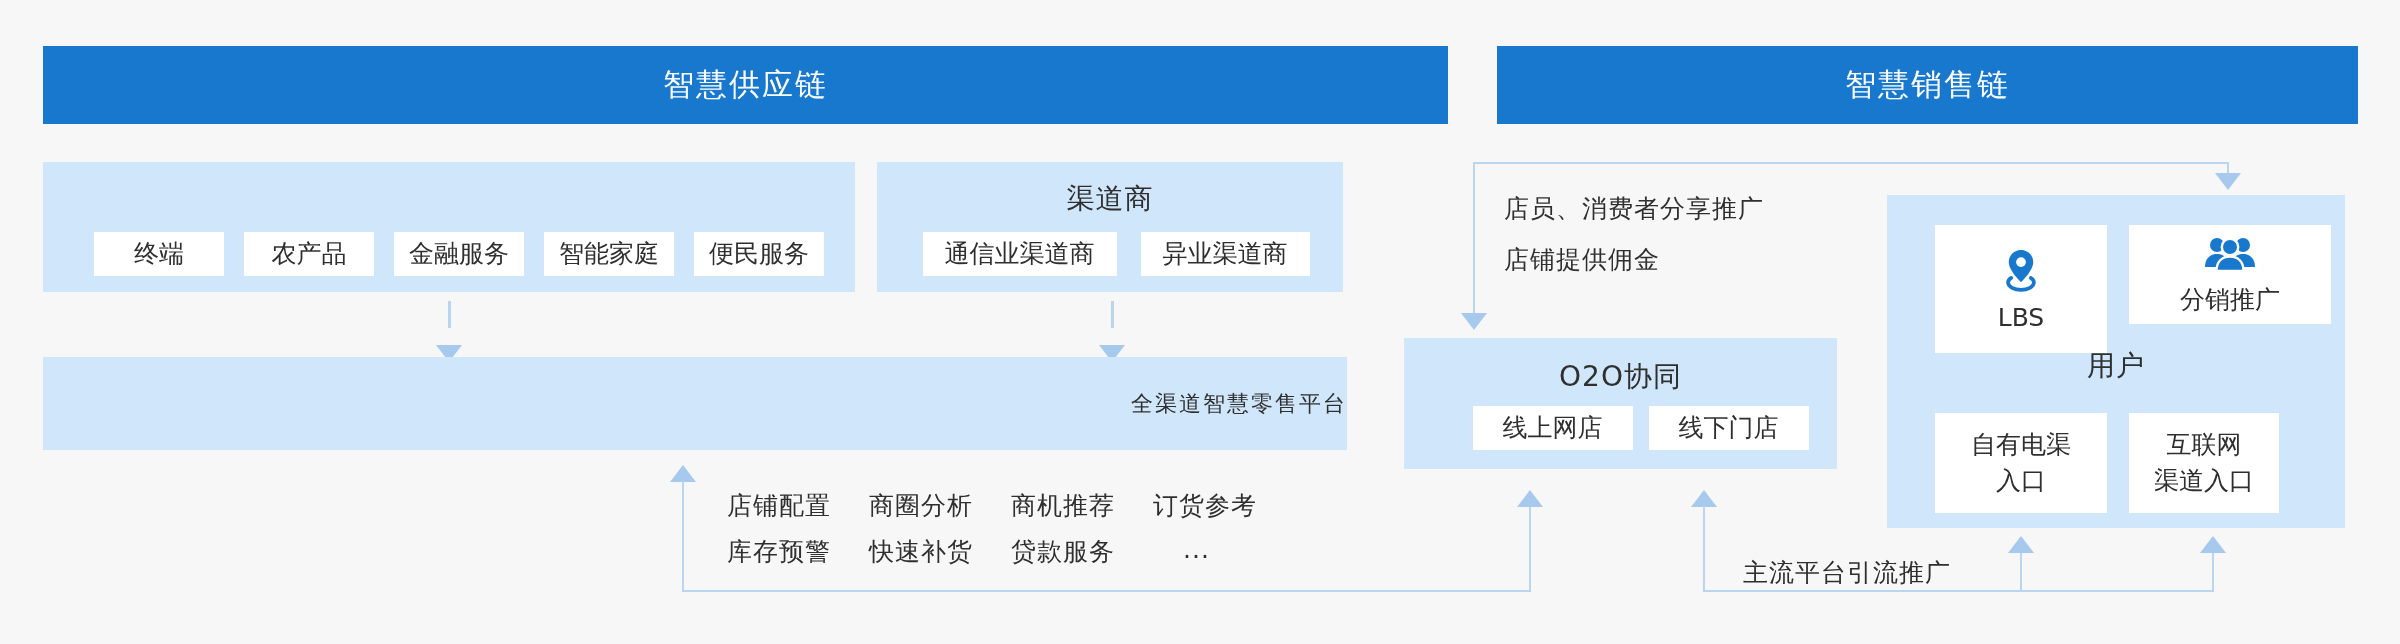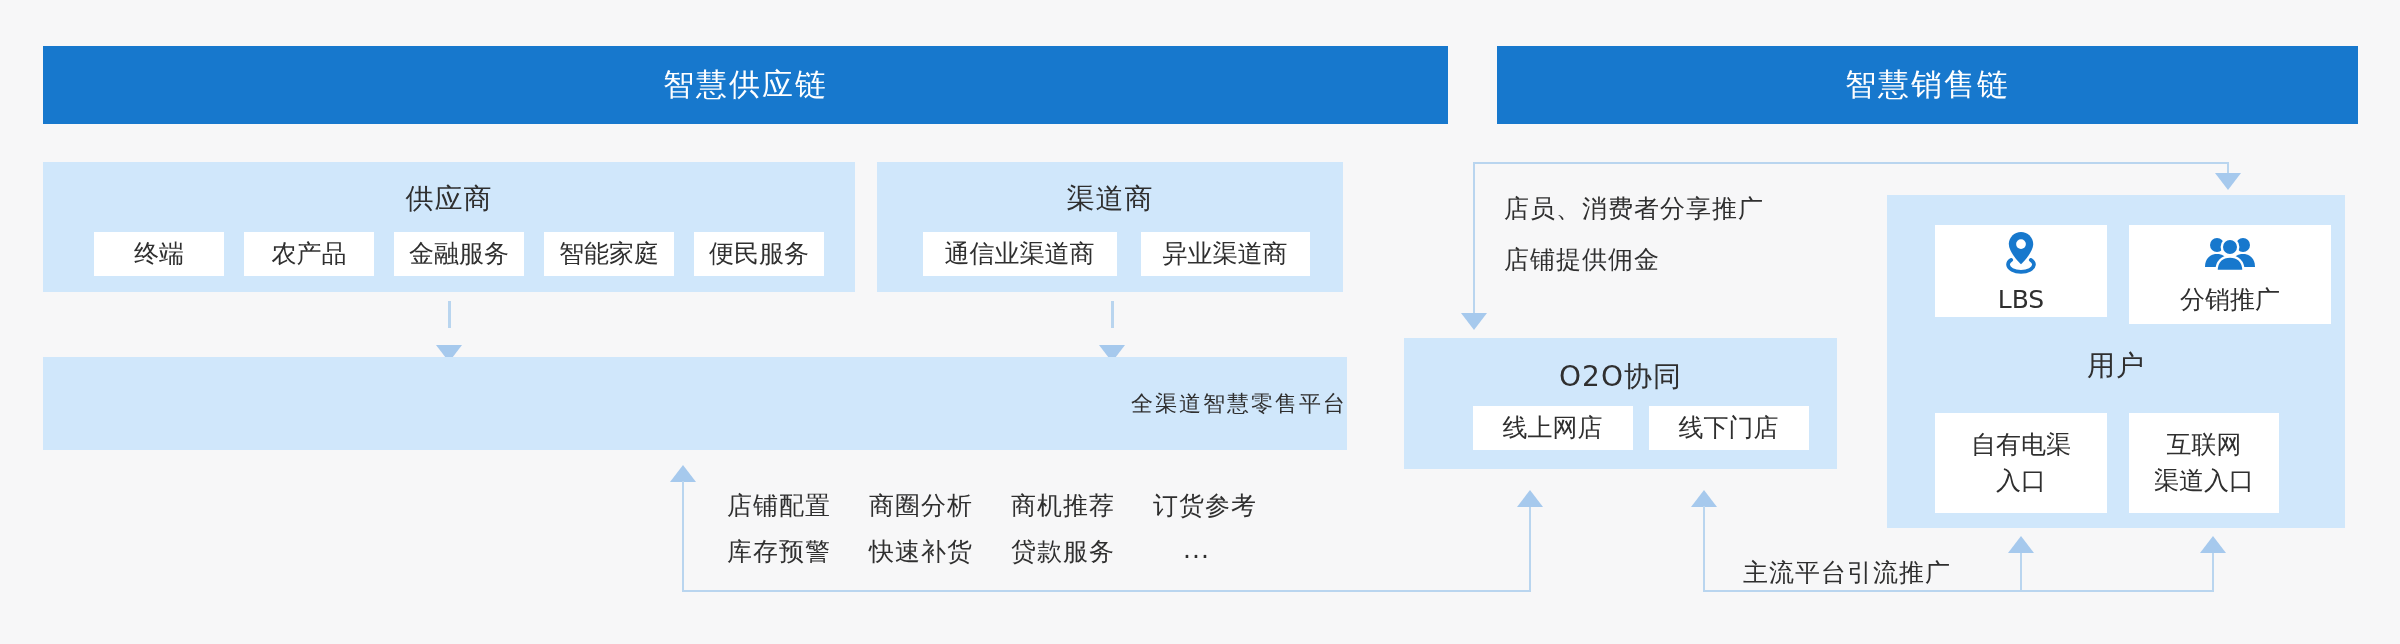--- a/index.html
+++ b/index.html
@@ -45,21 +45,20 @@
 <div class="canvas">
 
   <div class="hdr" style="left:43px;width:1405px;">
     <span>智慧供应链</span>
   </div>
   <div class="hdr" style="left:1497px;width:861px;">
     <span>智慧销售链</span>
   </div>
 
   <div class="panel" style="left:43px;top:162px;width:812px;height:130px;">
-    <div class="panel-title" style="top:18px;">供应商</div>
     <div class="row" style="top:70px;gap:20px;">
       <div class="wbox" style="width:130px;margin-left:20px;">终端</div>
       <div class="wbox" style="width:130px;">农产品</div>
       <div class="wbox" style="width:130px;">金融服务</div>
       <div class="wbox" style="width:130px;">智能家庭</div>
       <div class="wbox" style="width:130px;">便民服务</div>
     </div>
   </div>
 
   <div class="panel" style="left:877px;top:162px;width:466px;height:130px;">
@@ -128,21 +127,21 @@
   <div class="panel" style="left:1404px;top:338px;width:433px;height:131px;">
     <div class="panel-title" style="top:20px;">O2O协同</div>
     <div class="row" style="top:68px;gap:16px;padding-left:40px;">
       <div class="wbox" style="width:160px;">线上网店</div>
       <div class="wbox" style="width:160px;">线下门店</div>
     </div>
   </div>
 
   <div class="panel" style="left:1887px;top:195px;width:458px;height:333px;">
 
-    <div class="user-cell" style="left:48px;top:30px;width:172px;height:92px;">
+    <div class="user-cell" style="left:48px;top:30px;width:172px;height:128px;">
       <span class="icon">
         <svg width="46" height="46" viewBox="0 0 32 32">
           <path d="M16 2 C11.3 2 7.5 5.8 7.5 10.5 c0 6.2 8.5 14 8.5 14 s8.5 -7.8 8.5 -14 C24.5 5.8 20.7 2 16 2 z" fill="#1778cd"></path>
           <circle cx="16" cy="10.5" r="3.4" fill="#ffffff"></circle>
           <path d="M9.2 21.5 A 9 5 0 1 0 22.8 21.5" fill="none" stroke="#1778cd" stroke-width="2.6" stroke-linecap="round"></path>
         </svg>
       </span>
       <span class="lbl">LBS</span>
     </div>
 

